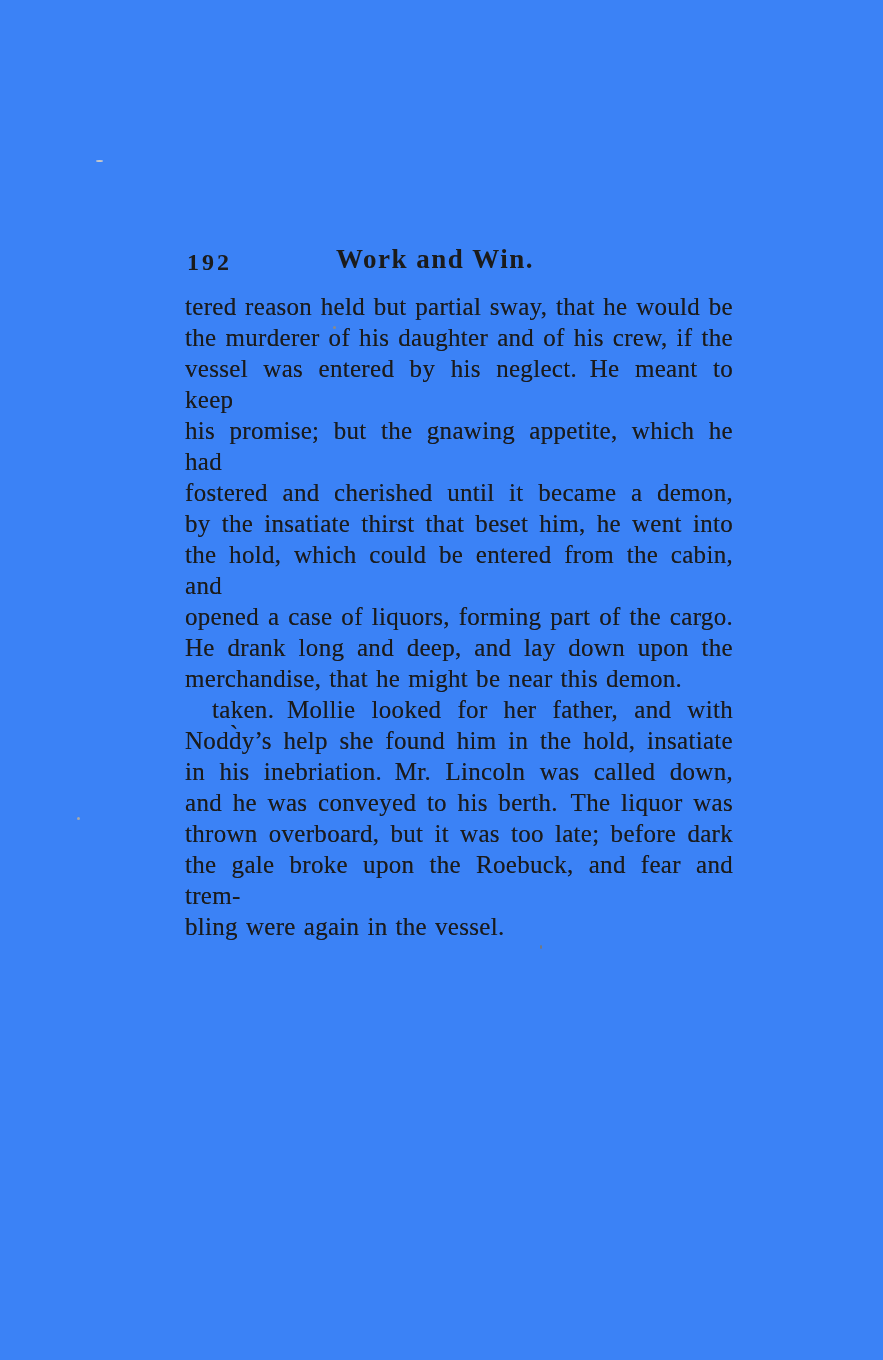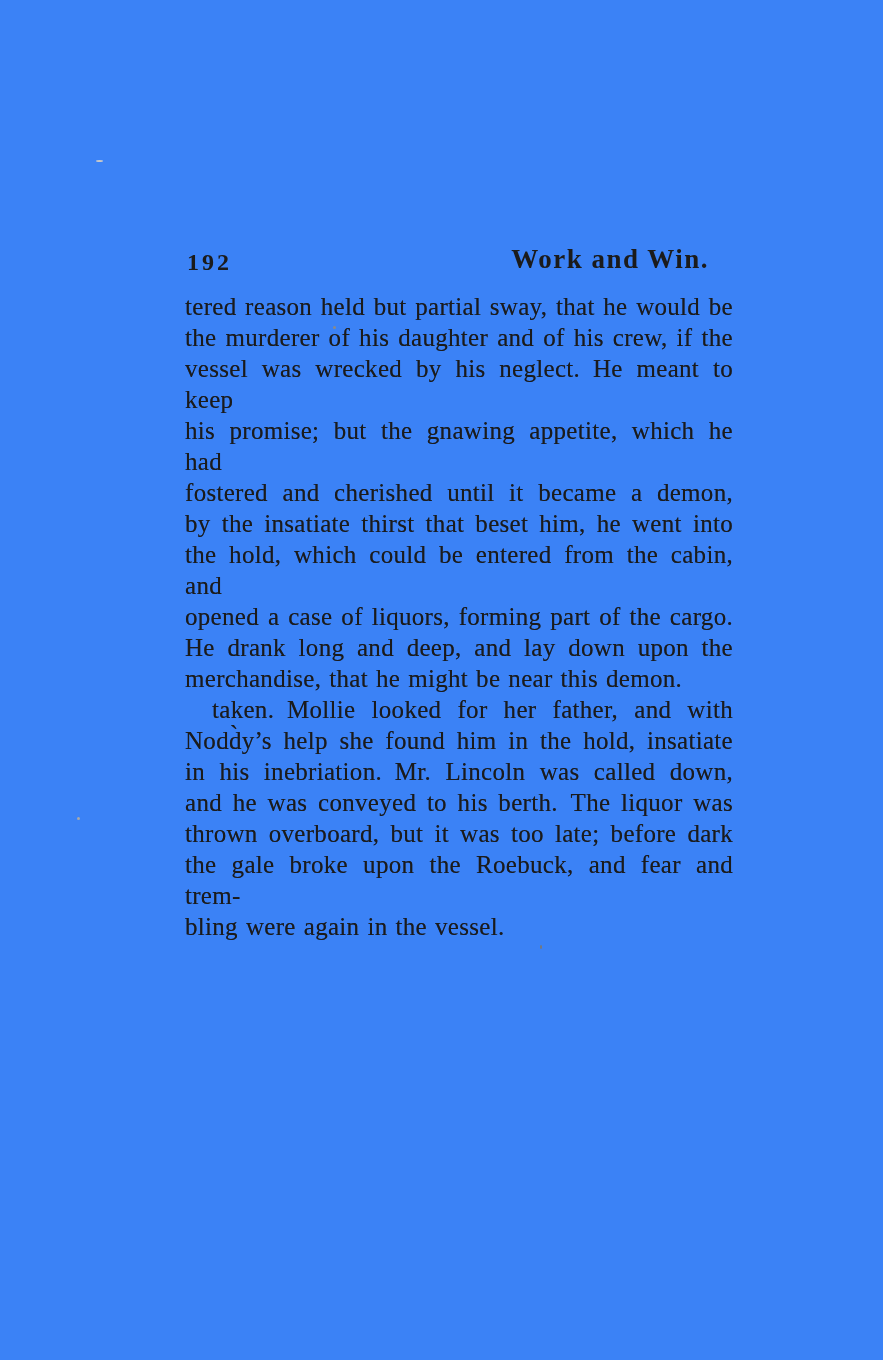--- a/index.html
+++ b/index.html
@@ -25,21 +25,21 @@
     top: 5px;
     font-size: 24px;
     letter-spacing: 3px;
     font-weight: 600;
   }
   .title {
     position: absolute;
     left: 0;
     width: 548px;
     margin-left: -24px;
-    text-align: right;
+    text-align: center;
     top: 0;
     font-size: 27px;
     font-weight: bold;
     letter-spacing: 1.5px;
   }
   .body-block {
     position: absolute;
     left: 185px;
     top: 291px;
     width: 548px;
@@ -66,21 +66,21 @@
 
 <div class="page">
   <div class="header">
     <span class="pagenum">192</span>
     <span class="title">Work and Win.</span>
   </div>
   <div class="body-block">
       <div class="para">
         <div class="line">tered reason held but partial sway, that he would be</div>
         <div class="line">the murderer of his daughter and of his crew, if the</div>
-        <div class="line">vessel was wrecked by his neglect. He meant to keep</div>
+        <div class="line">vessel was entered by his neglect. He meant to keep</div>
         <div class="line">his promise; but the gnawing appetite, which he had</div>
         <div class="line">fostered and cherished until it became a demon,</div>
         <div class="line">by the insatiate thirst that beset him, he went into</div>
         <div class="line">the hold, which could be entered from the cabin, and</div>
         <div class="line">opened a case of liquors, forming part of the cargo.</div>
         <div class="line">He drank long and deep, and lay down upon the</div>
         <div class="line last">merchandise, that he might be near this demon.</div>
       </div>
       <div class="para indent">
         <div class="line">taken. Mollie looked for her father, and with</div>

